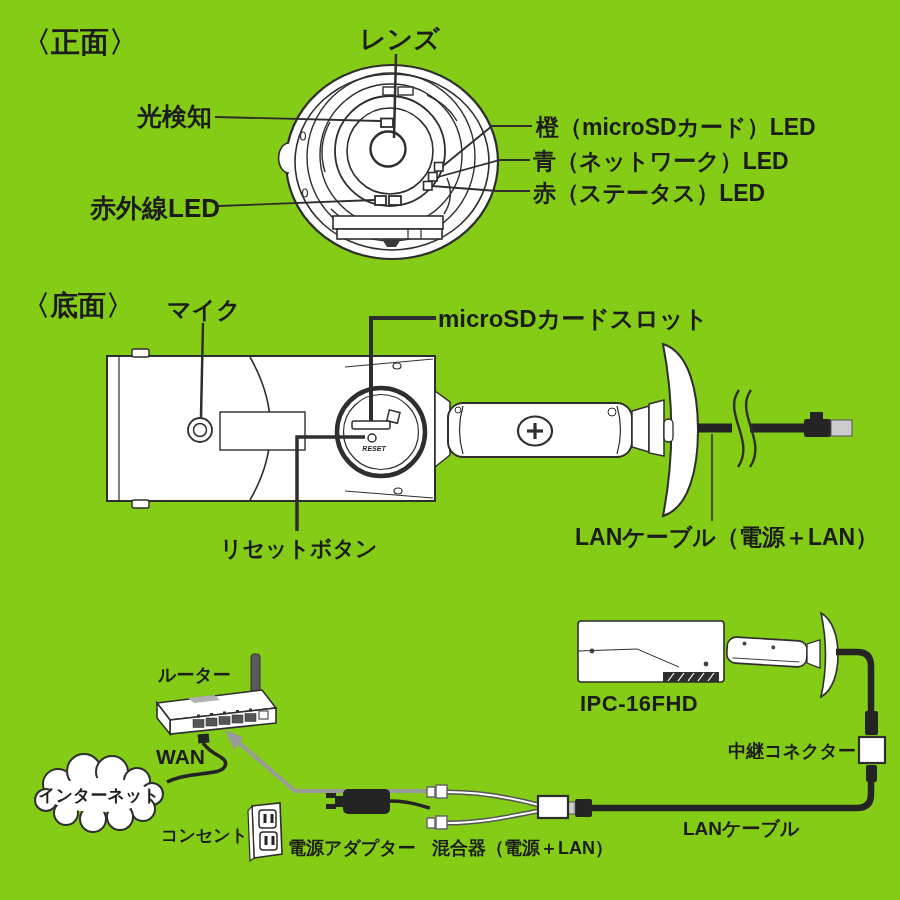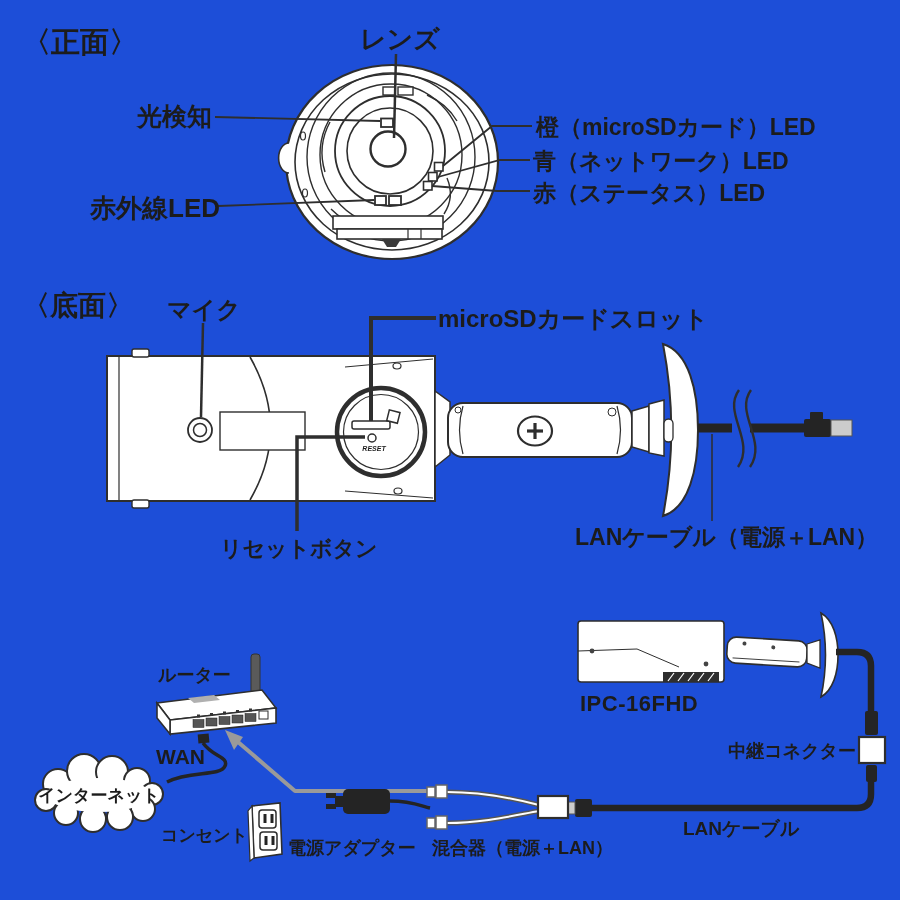--- a/index.html
+++ b/index.html
@@ -1,16 +1,16 @@
 <!DOCTYPE html>
 <html><head>
 <meta charset="utf-8">
 <style>
   html,body{margin:0;padding:0;background:#ffffff;}
-  .page{position:relative;width:900px;height:900px;background:#1d4ed8;overflow:hidden;}
+  .page{position:relative;width:900px;height:900px;background:#84cc16;overflow:hidden;}
   svg{display:block;}
   svg text{font-family:"Liberation Sans","DejaVu Sans",sans-serif;font-weight:700;fill:#1c1c1c;}
   .ln{stroke:#2e2e2e;fill:none;}
   .fw{fill:#ffffff;stroke:#2e2e2e;}
   .dk{fill:#242424;stroke:none;}
   .gr{stroke:#9a9a9a;fill:none;}
 </style>
 </head>
 <body>
 

